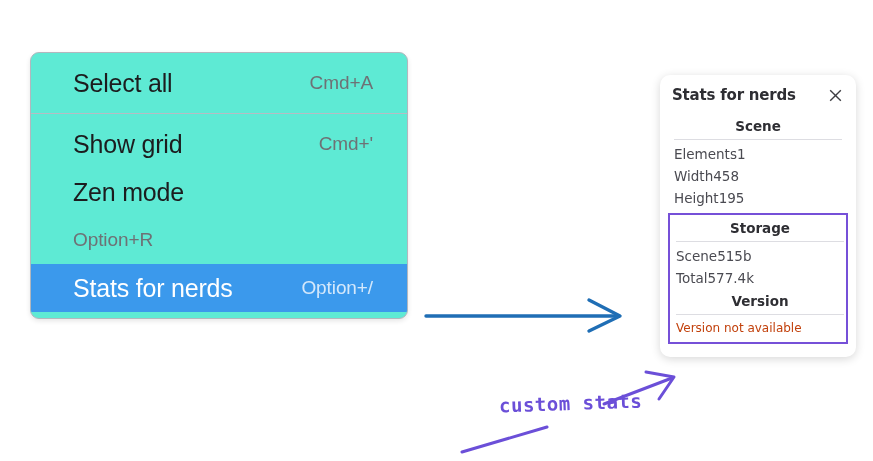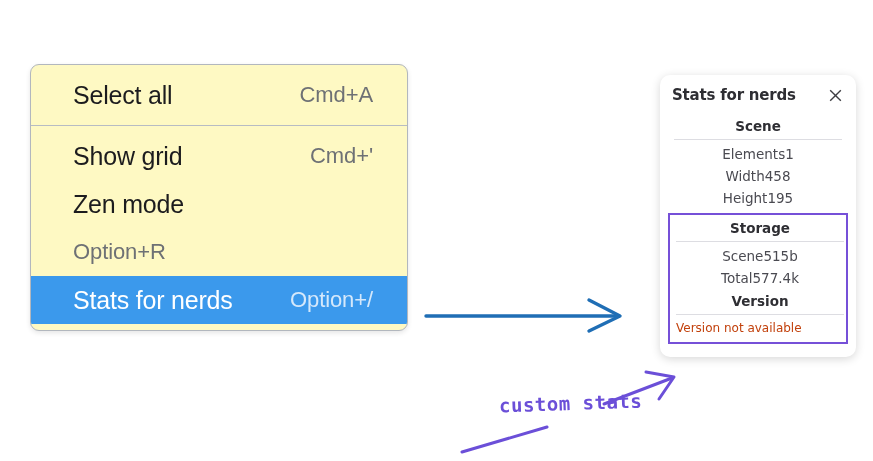--- a/index.html
+++ b/index.html
@@ -13,23 +13,23 @@
     position: relative;
     overflow: hidden;
     font-family: "Liberation Sans", sans-serif;
     -webkit-font-smoothing: antialiased;
   }
 
   
   #context-menu {
     position: absolute;
     left: 30px;
-    top: 64px;
+    top: 52px;
     width: 378px;
-    background: #fef9c3;
+    background: #5eead4;
     border: 1px solid #b2b7be;
     border-radius: 9px;
     box-shadow: 0 2px 5px rgba(0,0,0,0.10);
     overflow: hidden;
     box-sizing: border-box;
   }
   .menu-section {
     padding: 6px 0;
   }
   .menu-divider {
@@ -46,21 +46,21 @@
     box-sizing: border-box;
     cursor: default;
   }
   .menu-item .label {
     font-size: 25px;
     color: #1c1c1e;
     letter-spacing: -0.2px;
     white-space: nowrap;
   }
   .menu-item .shortcut {
-    font-size: 22px;
+    font-size: 19px;
     color: #6e7175;
     letter-spacing: -0.1px;
     white-space: nowrap;
   }
   .menu-item.selected {
     background: #3b99ec;
   }
   .menu-item.selected .label {
     color: #ffffff;
   }
@@ -108,21 +108,21 @@
     color: #2e2e33;
     padding: 4px 0 5px 0;
   }
   .hrule {
     height: 1px;
     background: #dddde2;
     margin: 0 2px 3px 2px;
   }
   .stat-row {
     display: flex;
-    justify-content: center;
+    justify-content: flex-start;
     align-items: baseline;
     font-size: 13.5px;
     color: #4a4a51;
     padding: 3px 2px;
   }
   .stat-row .k { white-space: nowrap; }
   .stat-row .v { white-space: nowrap; }
   .plain-row {
     font-size: 12px;
     color: #c2410c;

